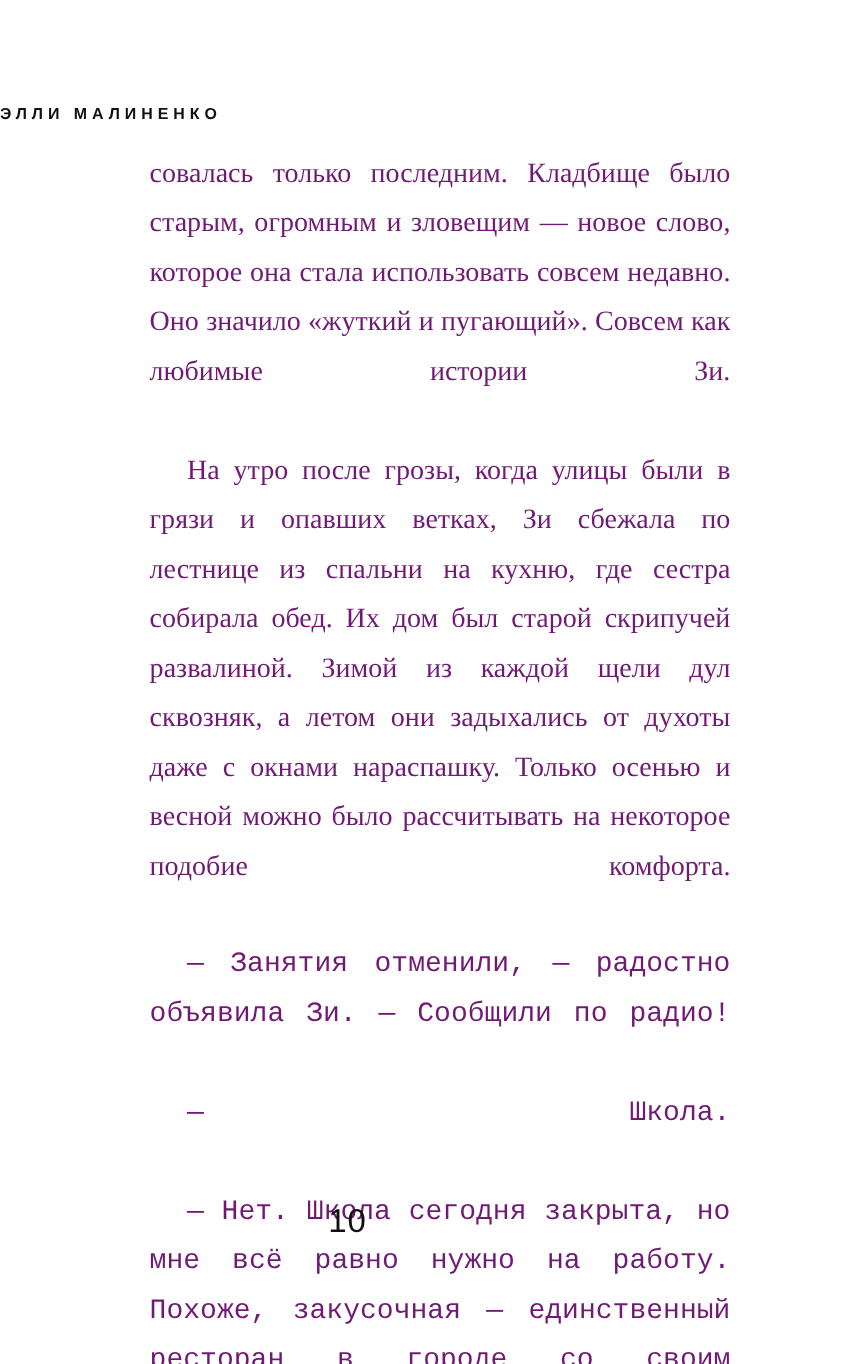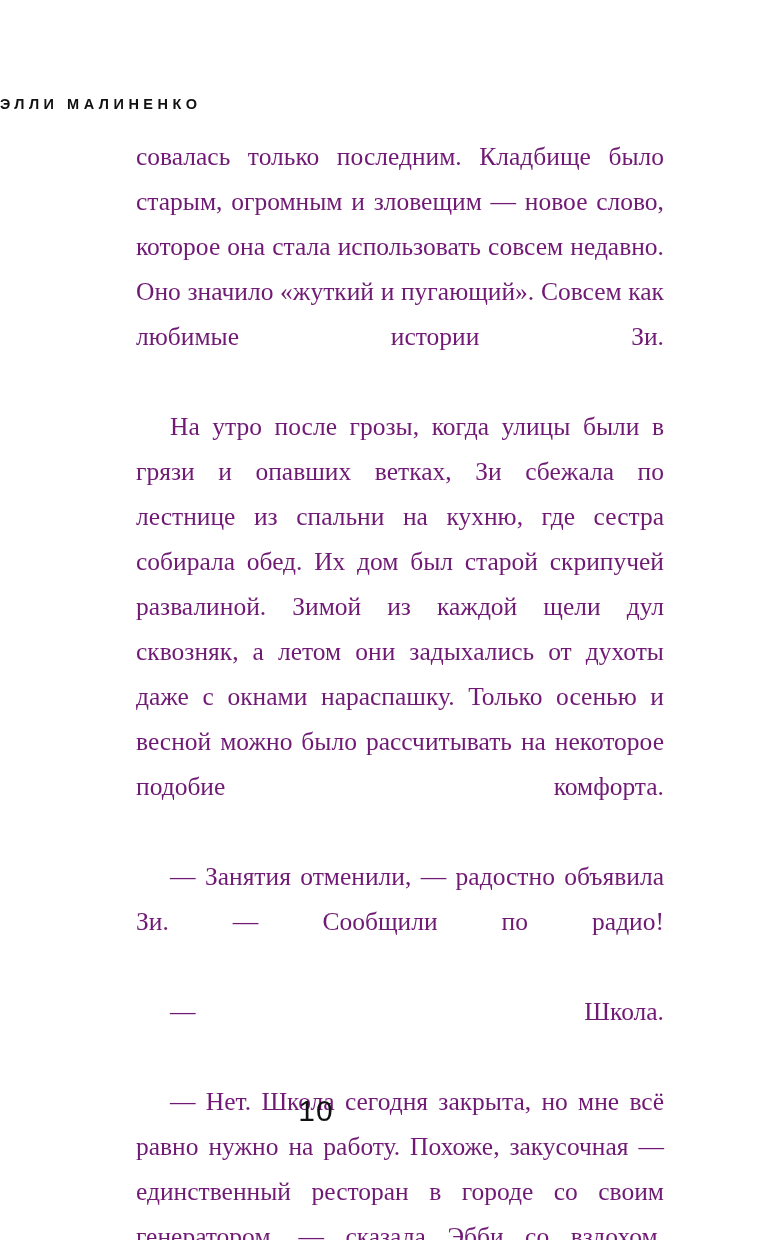--- a/index.html
+++ b/index.html
@@ -49,20 +49,21 @@
     color: #701a75;
   }
   p.body-par.indent {
     text-indent: 34px;
   }
   p.body-par.cont {
     text-indent: 0;
   }
   p.body-par.dialog {
     text-indent: 34px;
+    font-family: Liberation Mono, monospace;
   }
   
   p.body-par::after {
     content: "";
     display: inline-block;
     width: 100%;
   }
   .folio {
     position: absolute;
     top: 1094px;

